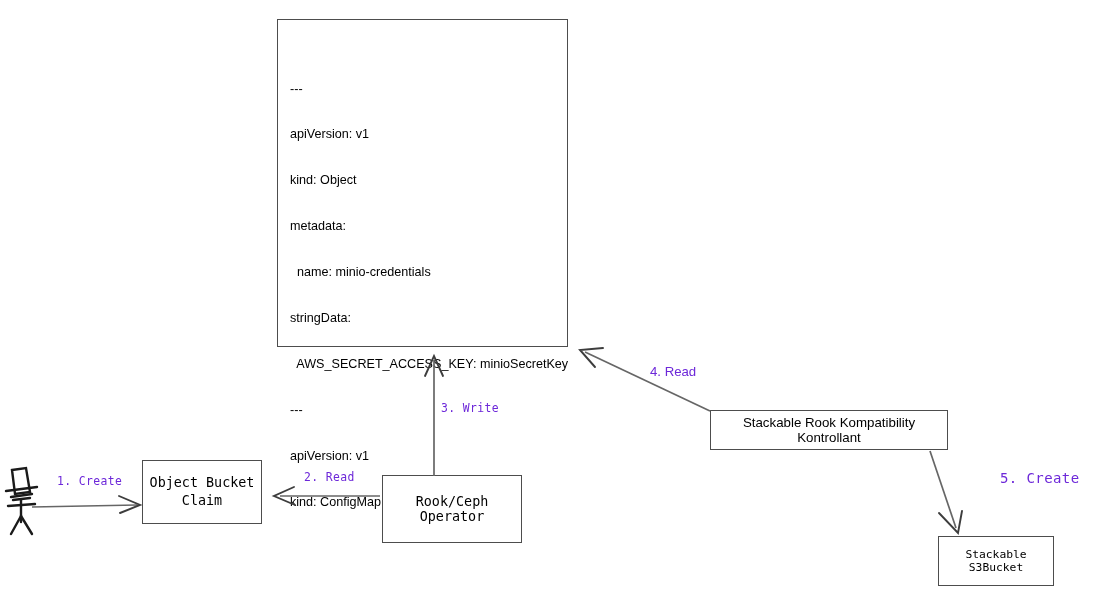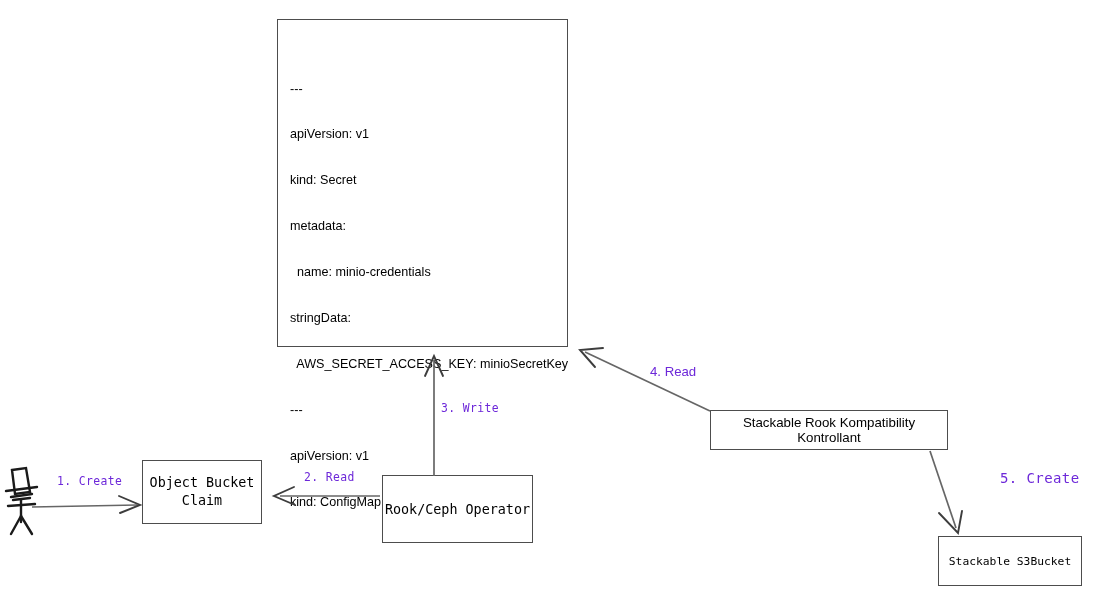--- a/index.html
+++ b/index.html
@@ -65,36 +65,36 @@
     left: 142px;
     top: 460px;
     width: 120px;
     height: 64px;
     font-size: 13.4px;
     line-height: 18px;
   }
   #node-operator {
     left: 382px;
     top: 475px;
-    width: 151px;
+    width: 140px;
     height: 68px;
     font-size: 13.4px;
   }
   #node-srkk {
     left: 710px;
     top: 410px;
     width: 238px;
     height: 40px;
     font-size: 13.3px;
     justify-content: flex-start;
   }
   #node-s3bucket {
     left: 938px;
     top: 536px;
-    width: 144px;
+    width: 116px;
     height: 50px;
     font-size: 11.3px;
   }
 
   
   .edge-label {
     position: absolute;
     color: #6d28d9;
     white-space: nowrap;
   }
@@ -133,21 +133,21 @@
 </style>
 </head>
 <body>
 
 <div id="canvas">
 
   <div class="node" id="yaml-card">
     <div id="yaml-body" class="sans">
       <div class="line">---</div>
       <div class="line">apiVersion: v1</div>
-      <div class="line">kind: Secret</div>
+      <div class="line">kind: Object</div>
       <div class="line">metadata:</div>
       <div class="line">  name: minio-credentials</div>
       <div class="line">stringData:</div>
       <div class="line">  AWS_SECRET_ACCESS_KEY: minioSecretKey</div>
       <div class="line">---</div>
       <div class="line">apiVersion: v1</div>
       <div class="line">kind: ConfigMap</div>
       
       
       

